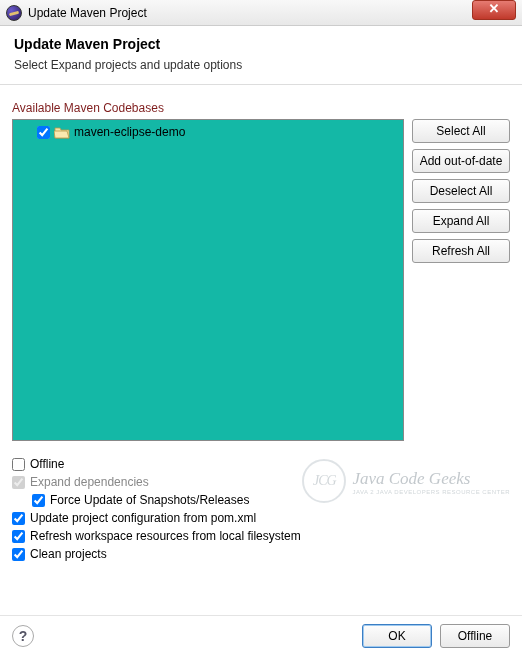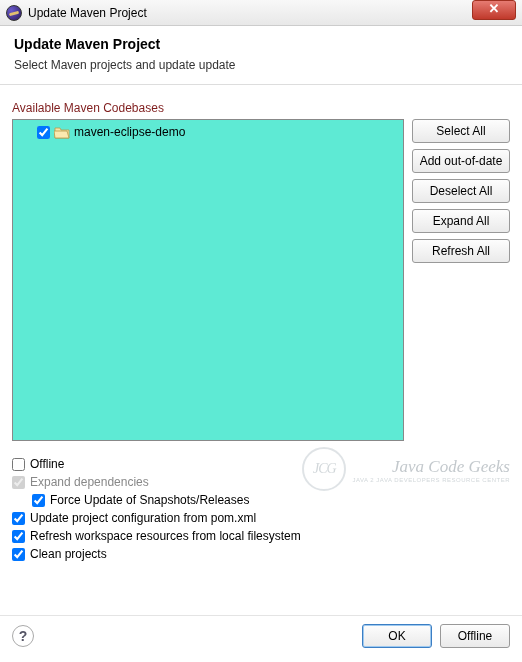--- a/index.html
+++ b/index.html
@@ -76,21 +76,21 @@
       margin-bottom: 4px;
     }
     .tree-row {
       display: flex;
       gap: 8px;
     }
     .tree-box {
       flex: 1;
       height: 322px;
       border: 1px solid #888;
-      background: #5eead4;
+      background: #14b8a6;
       padding: 4px 6px;
     }
     .tree-item {
       display: flex;
       align-items: center;
       gap: 4px;
       padding: 1px 0 0 18px;
     }
     .tree-item input[type=checkbox] { width: 13px; height: 13px; }
     .folder-icon {
@@ -124,23 +124,23 @@
       gap: 5px;
       margin-bottom: 4px;
       font-size: 12px;
     }
     .chk-row.indent { padding-left: 20px; }
     .chk-row input[type=checkbox] { width: 13px; height: 13px; }
     .chk-row.disabled { color: #888; }
     .watermark {
       position: absolute;
       right: 12px;
-      top: 6px;
+      top: 18px;
       opacity: 0.45;
-      text-align: right;
+      text-align: left;
       pointer-events: none;
       color: #7a868f;
     }
     .watermark .jcg-circle {
       width: 44px; height: 44px;
       border: 2px solid #bac3c9;
       border-radius: 50%;
       display: inline-flex;
       align-items: center;
       justify-content: center;
@@ -198,21 +198,21 @@
 <body>
 
 <div class="titlebar">
   <div class="eclipse-icon"></div>
   <span>Update Maven Project</span>
   <div class="close-btn">✕</div>
 </div>
 
 <div class="header">
   <h1>Update Maven Project</h1>
-  <p>Select Maven projects and update update</p>
+  <p>Select Expand projects and update options</p>
 </div>
 
 <div class="content">
   <div class="section-label">Available Maven Codebases</div>
   <div class="tree-row">
     <div class="tree-box">
       <div class="tree-item">
         <input type="checkbox" checked="" style="">
         <span class="folder-icon">
           <svg width="16" height="13" viewBox="0 0 16 13">

